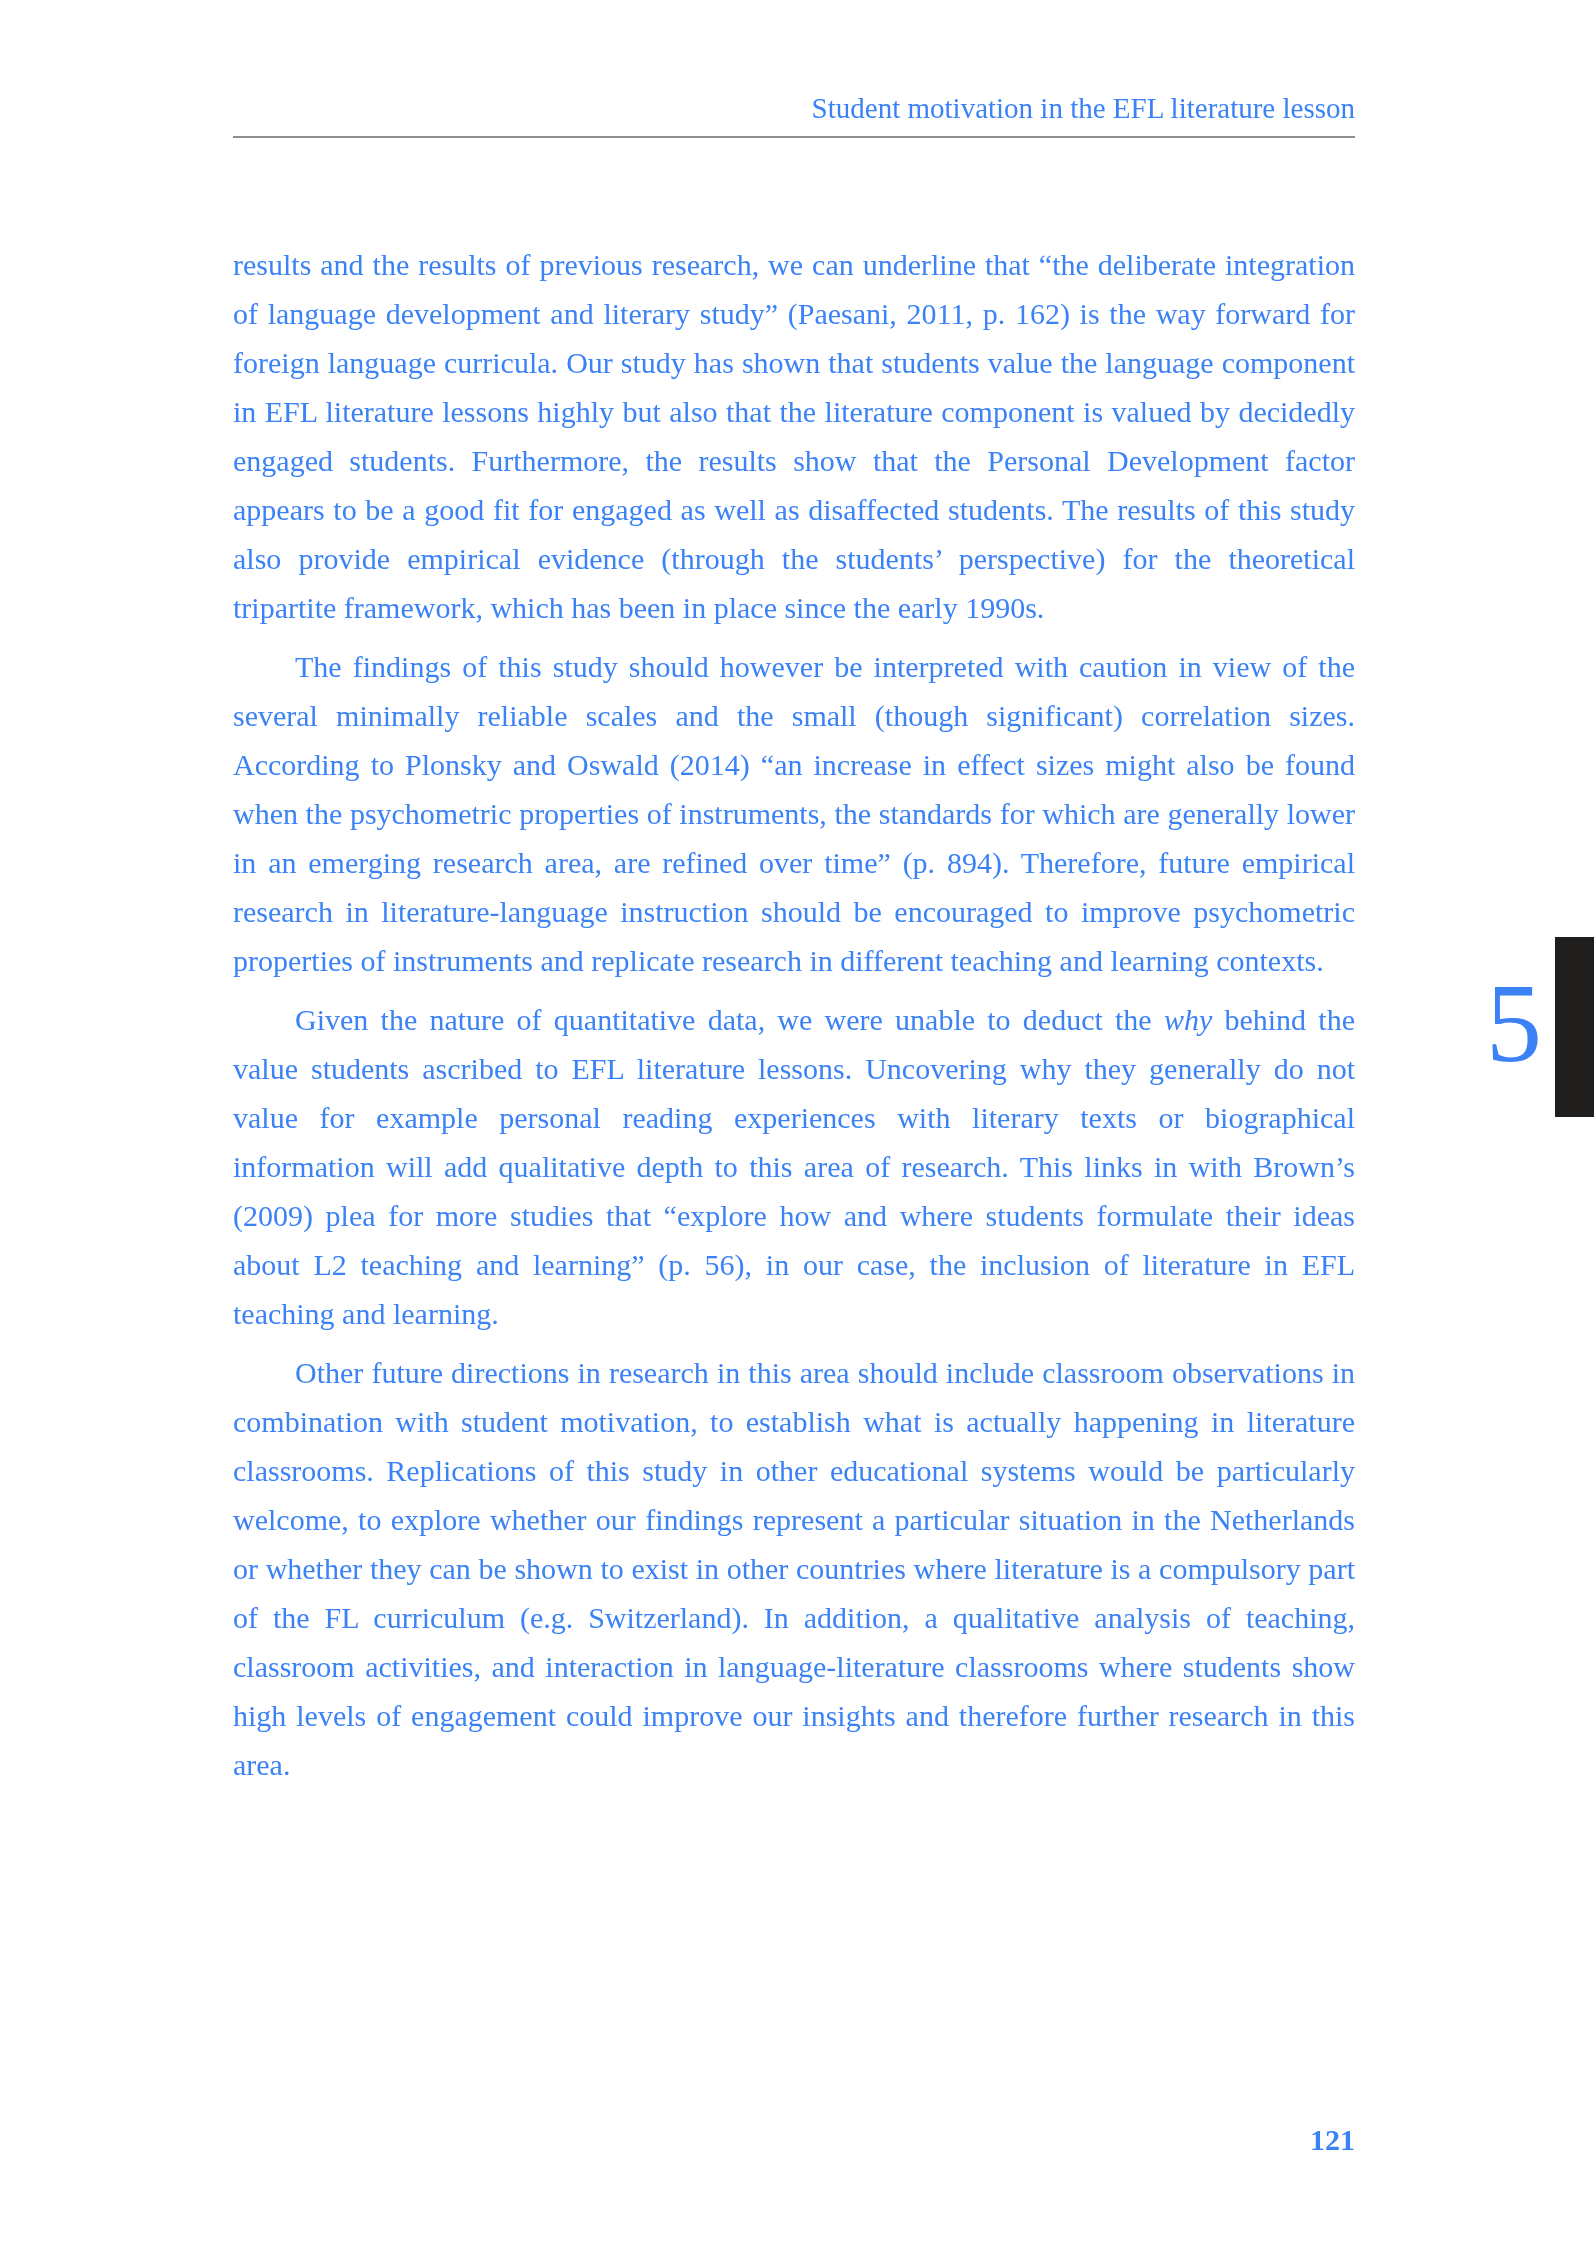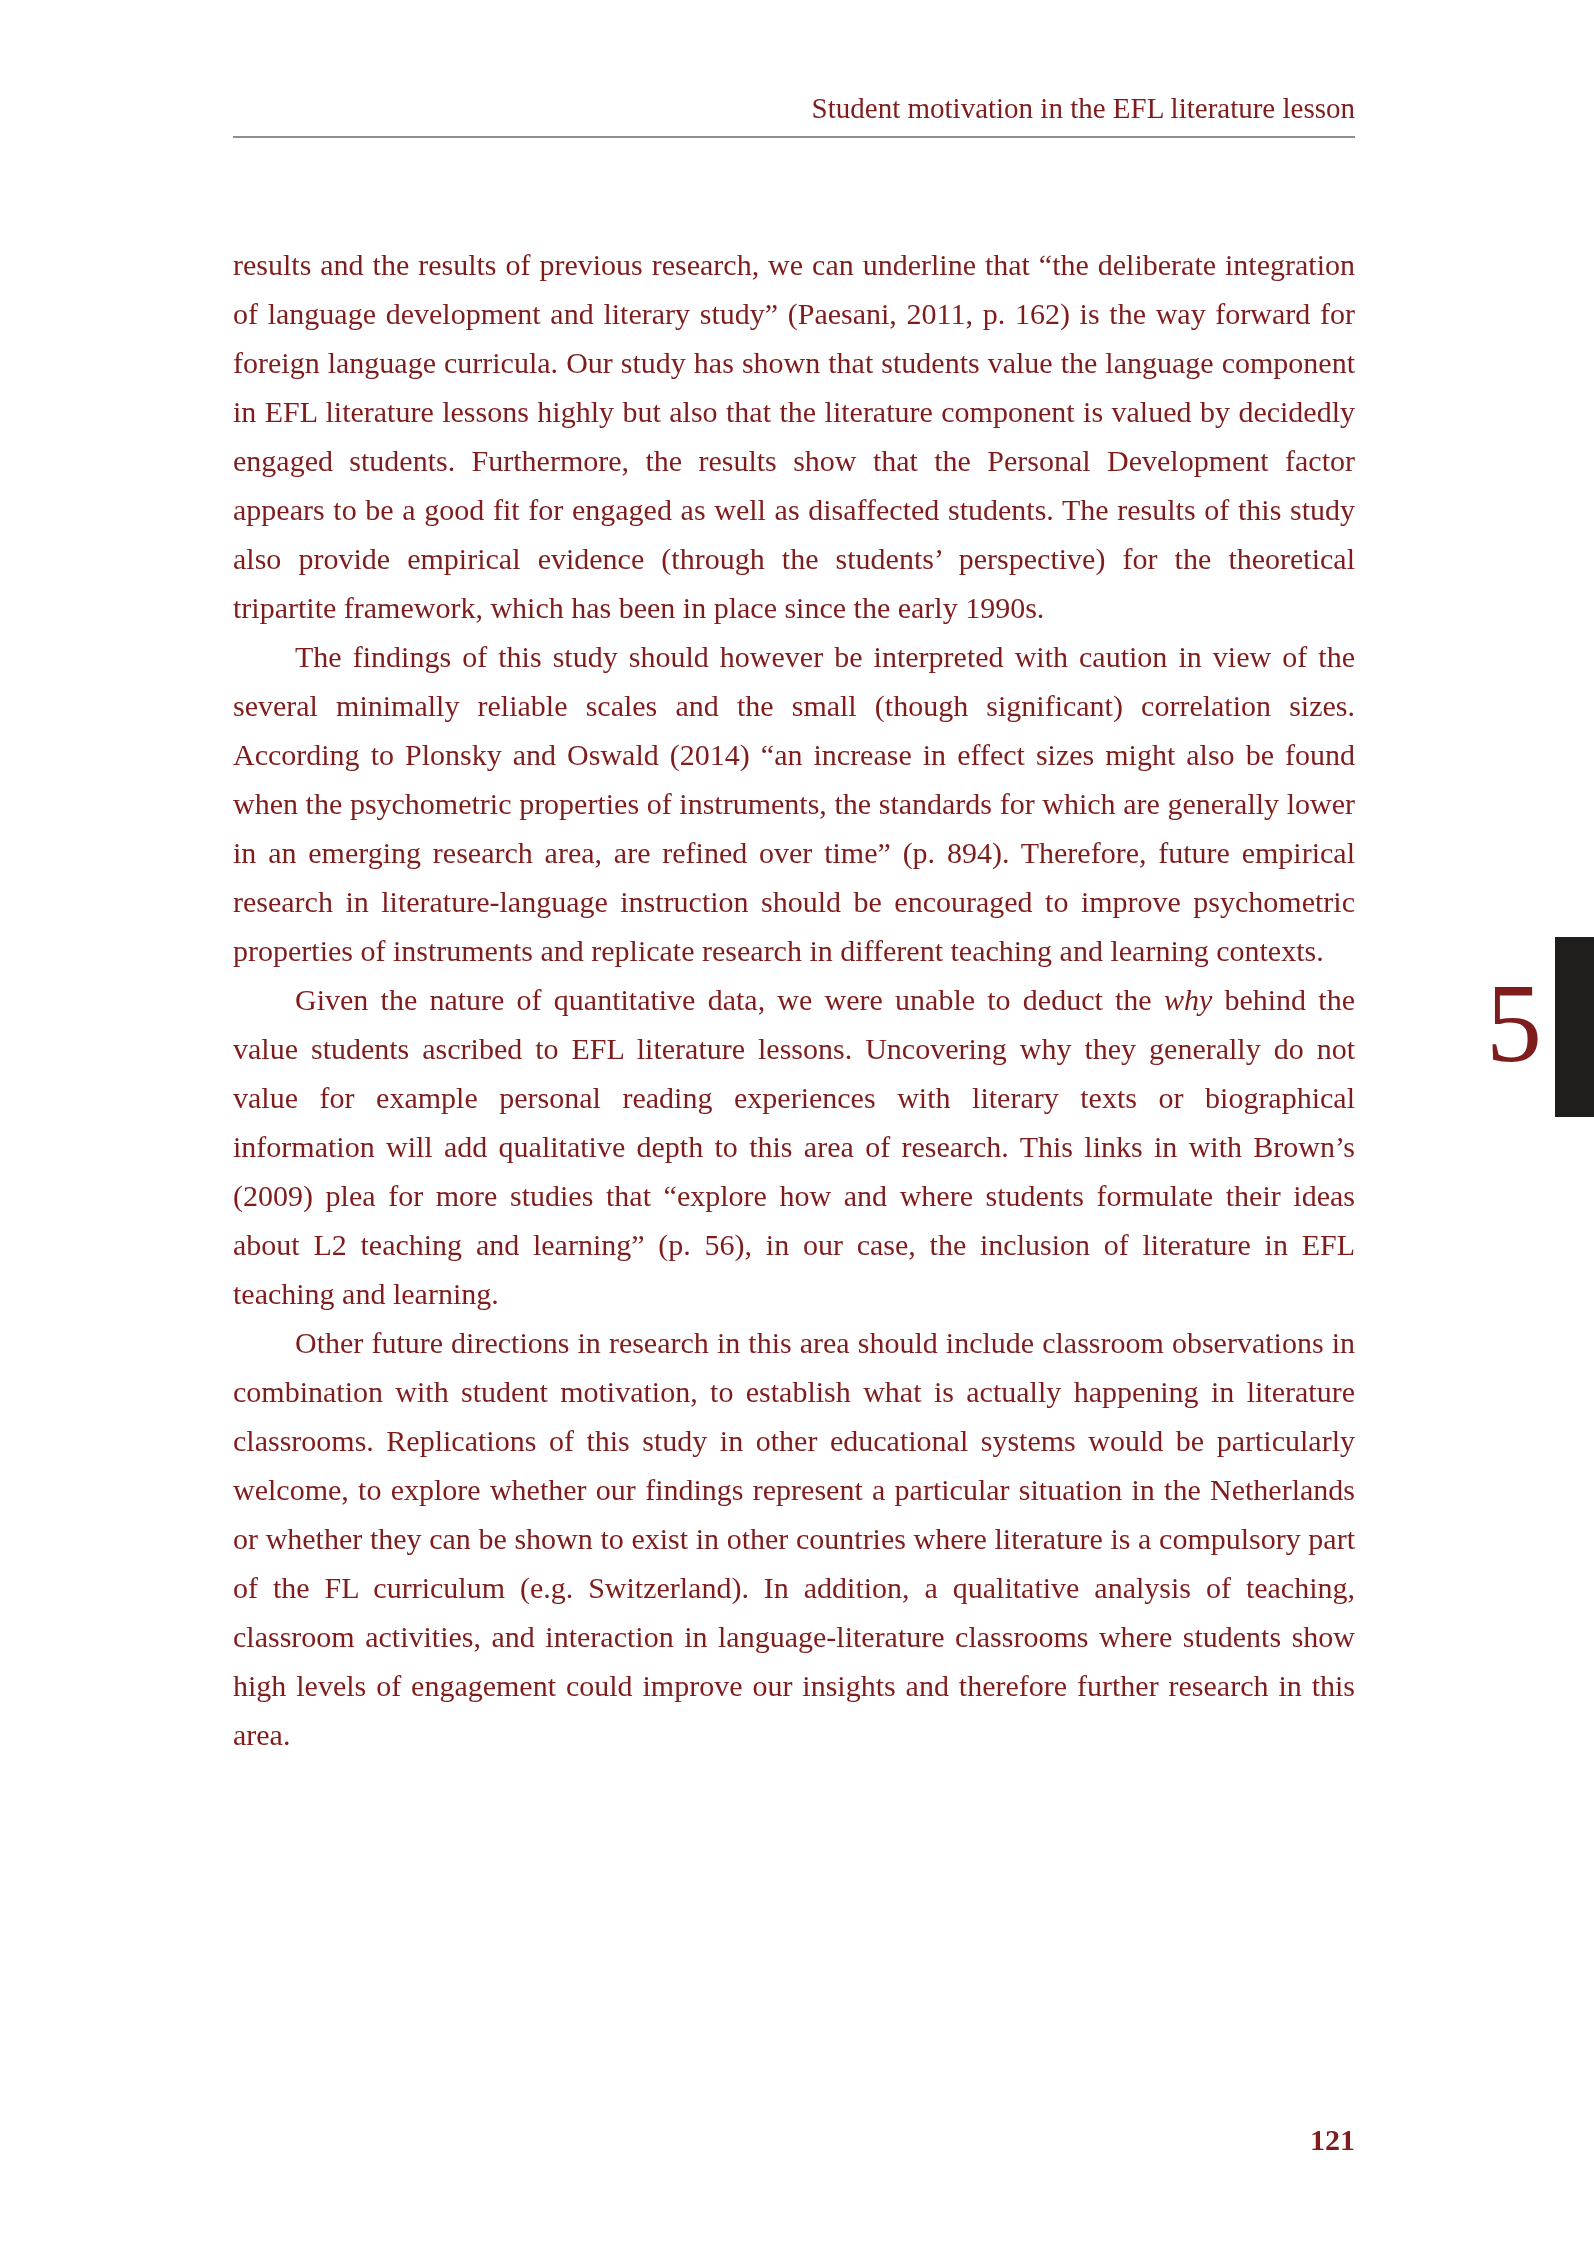--- a/index.html
+++ b/index.html
@@ -43,20 +43,21 @@
     line-height: 49px;
     text-align: justify;
     text-justify: inter-word;
   }
   .body-text p {
     margin: 0;
     padding: 0;
   }
   .body-text p.indent {
     text-indent: 62px;
+    margin-top: 10px;
   }
   .chapter-marker {
     position: absolute;
     top: 937px;
     right: 0;
     height: 180px;
     display: flex;
     align-items: center;
   }
   .chapter-number {
@@ -77,21 +78,21 @@
     width: 1122px;
     text-align: right;
     font-size: 30px;
     line-height: 40px;
     font-weight: bold;
   }
 </style>
 </head>
 <body>
 
-<div class="page" style="color: #7f1d1d; background: rgb(255, 255, 255);">
+<div class="page" style="color: #3b82f6; background: rgb(255, 255, 255);">
 
   <div class="running-head">Student motivation in the EFL literature lesson</div>
 
   <div class="head-rule" style="background: rgb(142, 142, 142);"></div>
 
   <div class="body-text">
     <p>results and the results of previous research, we can underline that “the deliberate integration of language development and literary study” (Paesani, 2011, p. 162) is the way forward for foreign language curricula. Our study has shown that students value the language component in EFL literature lessons highly but also that the literature component is valued by decidedly engaged students. Furthermore, the results show that the Personal Development factor appears to be a good fit for engaged as well as disaffected students. The results of this study also provide empirical evidence (through the students’ perspective) for the theoretical tripartite framework, which has been in place since the early 1990s.</p>
     <p class="indent">The findings of this study should however be interpreted with caution in view of the several minimally reliable scales and the small (though significant) correlation sizes. According to Plonsky and Oswald (2014) “an increase in effect sizes might also be found when the psychometric properties of instruments, the standards for which are generally lower in an emerging research area, are refined over time” (p. 894). Therefore, future empirical research in literature-language instruction should be encouraged to improve psychometric properties of instruments and replicate research in different teaching and learning contexts.</p>
     <p class="indent"><span>Given the nature of quantitative data, we were unable to deduct the </span><em>why</em><span> behind the value students ascribed to EFL literature lessons. Uncovering why they generally do not value for example personal reading experiences with literary texts or biographical information will add qualitative depth to this area of research. This links in with Brown’s (2009) plea for more studies that “explore how and where students formulate their ideas about L2 teaching and learning” (p. 56), in our case, the inclusion of literature in EFL teaching and learning.</span></p>
     <p class="indent">Other future directions in research in this area should include classroom observations in combination with student motivation, to establish what is actually happening in literature classrooms. Replications of this study in other educational systems would be particularly welcome, to explore whether our findings represent a particular situation in the Netherlands or whether they can be shown to exist in other countries where literature is a compulsory part of the FL curriculum (e.g. Switzerland). In addition, a qualitative analysis of teaching, classroom activities, and interaction in language-literature classrooms where students show high levels of engagement could improve our insights and therefore further research in this area.</p>

